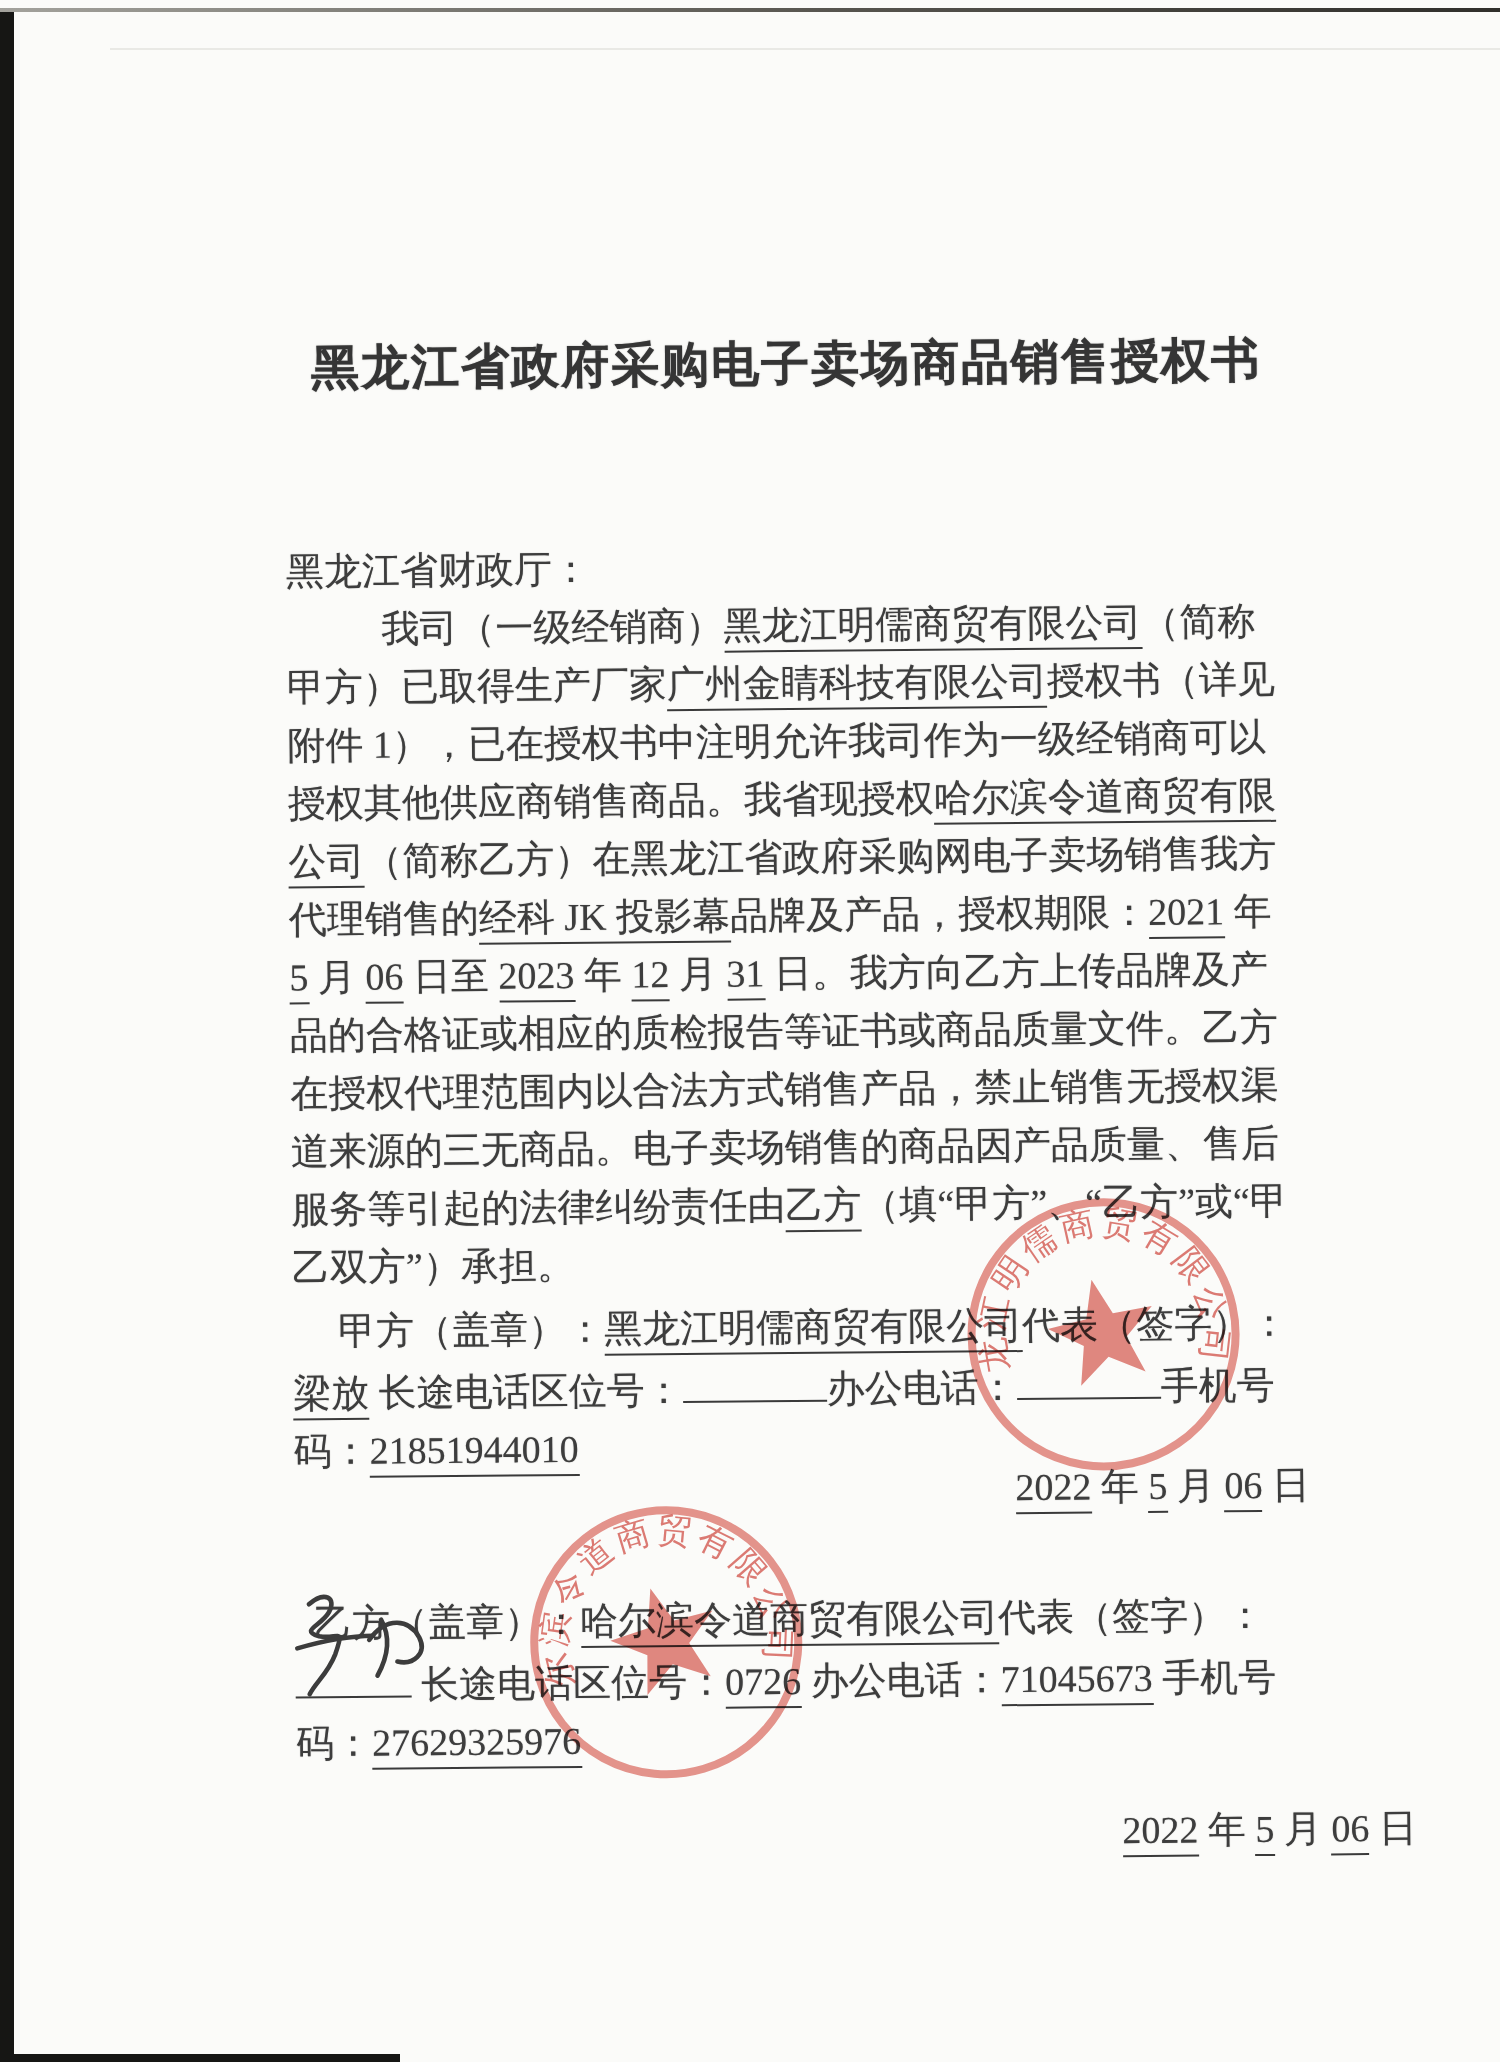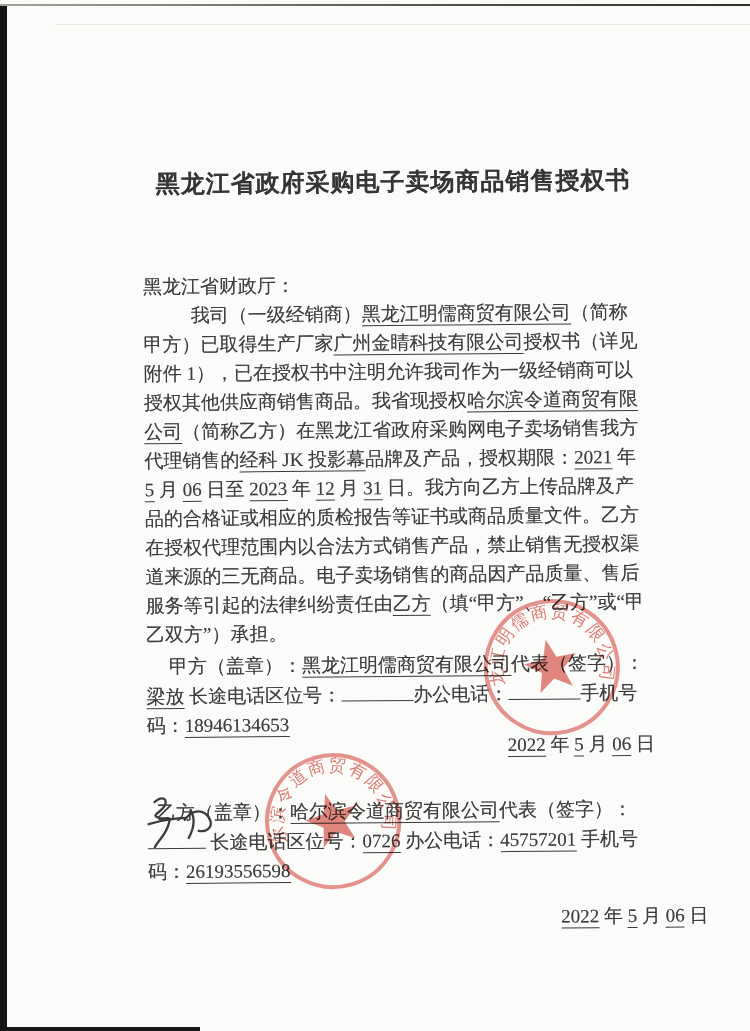--- a/index.html
+++ b/index.html
@@ -53,25 +53,25 @@
 <div class="sheet">
 
   <div class="doc-title">黑龙江省政府采购电子卖场商品销售授权书</div>
 
   <div class="body-text salutation-block">黑龙江省财政厅：</div>
 
   <div class="body-text main-paragraph">
     <p><span>我司（一级经销商）</span><span class="ul">黑龙江明儒商贸有限公司</span><span>（简称甲方）已取得生产厂家</span><span class="ul">广州金睛科技有限公司</span><span>授权书（详见附件 1），已在授权书中注明允许我司作为一级经销商可以授权其他供应商销售商品。我省现授权</span><span class="ul">哈尔滨令道商贸有限公司</span><span>（简称乙方）在黑龙江省政府采购网电子卖场销售我方代理销售的</span><span class="ul">经科 JK 投影幕</span><span>品牌及产品，授权期限：</span><span class="ul">2021</span><span> 年 </span><span class="ul">5</span><span> 月 </span><span class="ul">06</span><span> 日至 </span><span class="ul">2023</span><span> 年 </span><span class="ul">12</span><span> 月 </span><span class="ul">31</span><span> 日。我方向乙方上传品牌及产品的合格证或相应的质检报告等证书或商品质量文件。乙方在授权代理范围内以合法方式销售产品，禁止销售无授权渠道来源的三无商品。电子卖场销售的商品因产品质量、售后服务等引起的法律纠纷责任由</span><span class="ul">乙方</span><span>（填“甲方”、“乙方”或“甲乙双方”）承担。</span></p>
   </div>
 
-  <div class="body-text party-a-block"><span>甲方（盖章）：</span><span class="ul">黑龙江明儒商贸有限公司</span><span>代表（签字）：</span><span class="ul">梁放</span><span> 长途电话区位号：</span><span class="ul blank" style="width: 72px;"></span><span>办公电话：</span><span class="ul blank" style="width: 72px;"></span><span>手机号码：</span><span class="ul">18946134653</span></div>
+  <div class="body-text party-a-block"><span>甲方（盖章）：</span><span class="ul">黑龙江明儒商贸有限公司</span><span>代表（签字）：</span><span class="ul">梁放</span><span> 长途电话区位号：</span><span class="ul blank" style="width: 72px;"></span><span>办公电话：</span><span class="ul blank" style="width: 72px;"></span><span>手机号码：</span><span class="ul">21851944010</span></div>
 
   <div class="date-line date-a"><span class="ul">2022</span><span> 年 </span><span class="ul">5</span><span> 月 </span><span class="ul">06</span><span> 日</span></div>
 
-  <div class="body-text party-b-block"><span>乙方（盖章）：</span><span class="ul">哈尔滨令道商贸有限公司</span><span>代表（签字）：</span><span class="ul blank" style="width: 58px;"></span><span> 长途电话区位号：</span><span class="ul">0726</span><span> 办公电话：</span><span class="ul">45757201</span><span> 手机号码：</span><span class="ul">26193556598</span></div>
+  <div class="body-text party-b-block"><span>乙方（盖章）：</span><span class="ul">哈尔滨令道商贸有限公司</span><span>代表（签字）：</span><span class="ul blank" style="width: 58px;"></span><span> 长途电话区位号：</span><span class="ul">0726</span><span> 办公电话：</span><span class="ul">71045673</span><span> 手机号码：</span><span class="ul">27629325976</span></div>
 
   <div class="date-line date-b"><span class="ul">2022</span><span> 年 </span><span class="ul">5</span><span> 月 </span><span class="ul">06</span><span> 日</span></div>
 
   <svg class="stamp stamp-a" viewBox="0 0 145 145">
     <defs>
       <path id="sealPathA" d="M 22.5,72.5 a 50,50 0 1,1 100,0 a 50,50 0 1,1 -100,0" fill="none"></path>
     </defs>
     <circle cx="72.5" cy="72.5" r="66" fill="none" stroke="rgba(211,79,68,0.75)" stroke-width="4"></circle>
     <polygon points="72.5,44.5 79.3,63.2 99.1,63.9 83.4,76.1 89.0,95.2 72.5,84.0 56.0,95.2 61.6,76.1 45.9,63.9 65.7,63.2" fill="rgba(208,73,63,0.8)"></polygon>
     <text font-size="17" letter-spacing="2" fill="rgba(205,66,56,0.85)" font-family="'DejaVu Sans',sans-serif">

